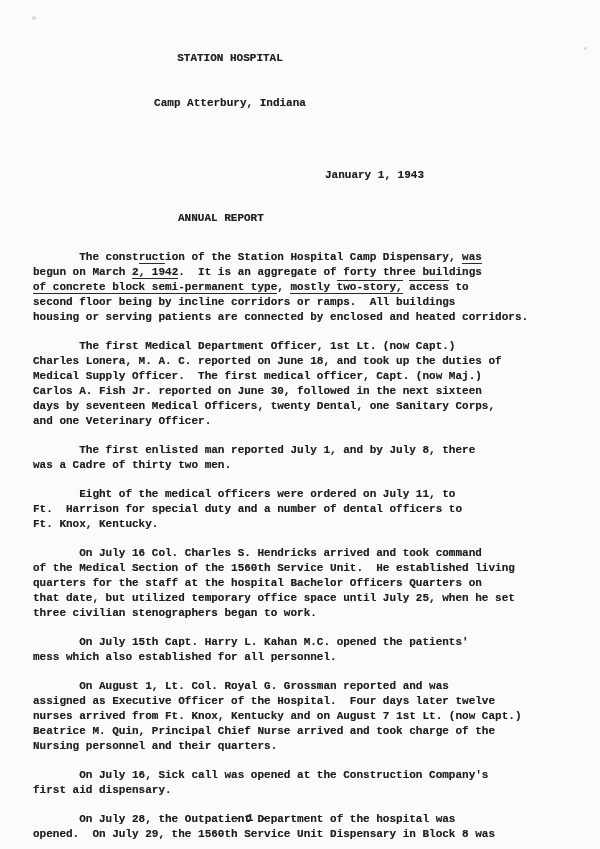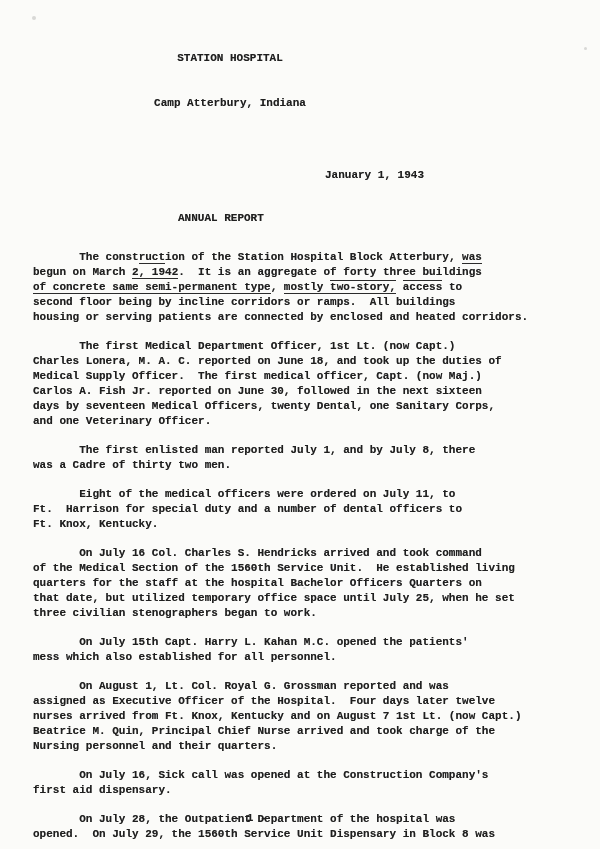--- a/index.html
+++ b/index.html
@@ -79,23 +79,23 @@
     <div>STATION HOSPITAL</div>
     <div>Camp Atterbury, Indiana</div>
   </div>
 
   <div class="date-line">January 1, 1943</div>
 
   <div class="report-title">ANNUAL REPORT</div>
 
   <div class="doc-body">
       <div class="para">
-        <div class="line"><span>       The const</span><span class="mark-u">ruct</span><span>ion of the Station Hospital Block Atterbury, </span><span class="mark-u">was</span></div>
+        <div class="line"><span>       The const</span><span class="mark-u">ruct</span><span>ion of the Station Hospital Camp Dispensary, </span><span class="mark-u">was</span></div>
         <div class="line"><span>begun on March </span><span class="mark-u">2, 1942</span><span>.  It is an aggregate of forty three buildings</span></div>
-        <div class="line"><span class="mark-u">of concrete same semi-permanent type</span><span>, </span><span class="mark-u">mostly </span><span class="mark-uo">two-story,</span><span> </span><span class="mark-o">access</span><span> to</span></div>
+        <div class="line"><span class="mark-u">of concrete block semi-permanent type</span><span>, </span><span class="mark-u">mostly </span><span class="mark-uo">two-story,</span><span> </span><span class="mark-o">access</span><span> to</span></div>
         <div class="line"><span>second floor being by incline corridors or ramps.  All buildings</span></div>
         <div class="line"><span>housing or serving patients are connected by enclosed and heated corridors.</span></div>
       </div>
       <div class="para">
         <div class="line"><span>       The first Medical Department Officer, 1st Lt. (now Capt.)</span></div>
         <div class="line"><span>Charles Lonera, M. A. C. reported on June 18, and took up the duties of</span></div>
         <div class="line"><span>Medical Supply Officer.  The first medical officer, Capt. (now Maj.)</span></div>
         <div class="line"><span>Carlos A. Fish Jr. reported on June 30, followed in the next sixteen</span></div>
         <div class="line"><span>days by seventeen Medical Officers, twenty Dental, one Sanitary Corps,</span></div>
         <div class="line"><span>and one Veterinary Officer.</span></div>

